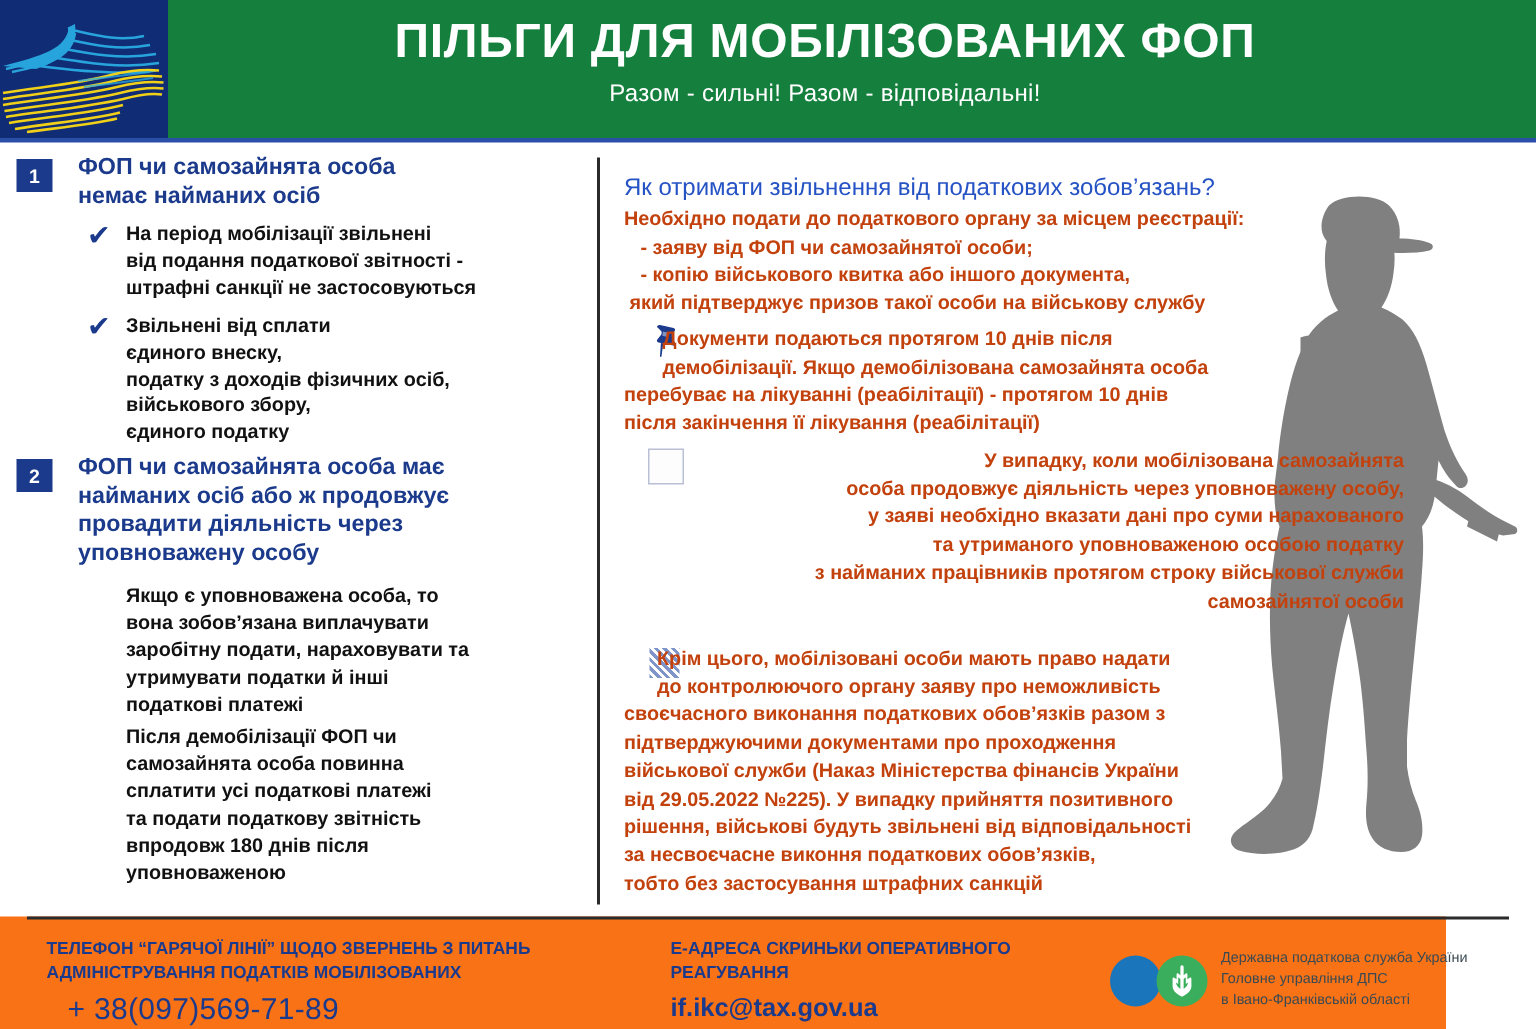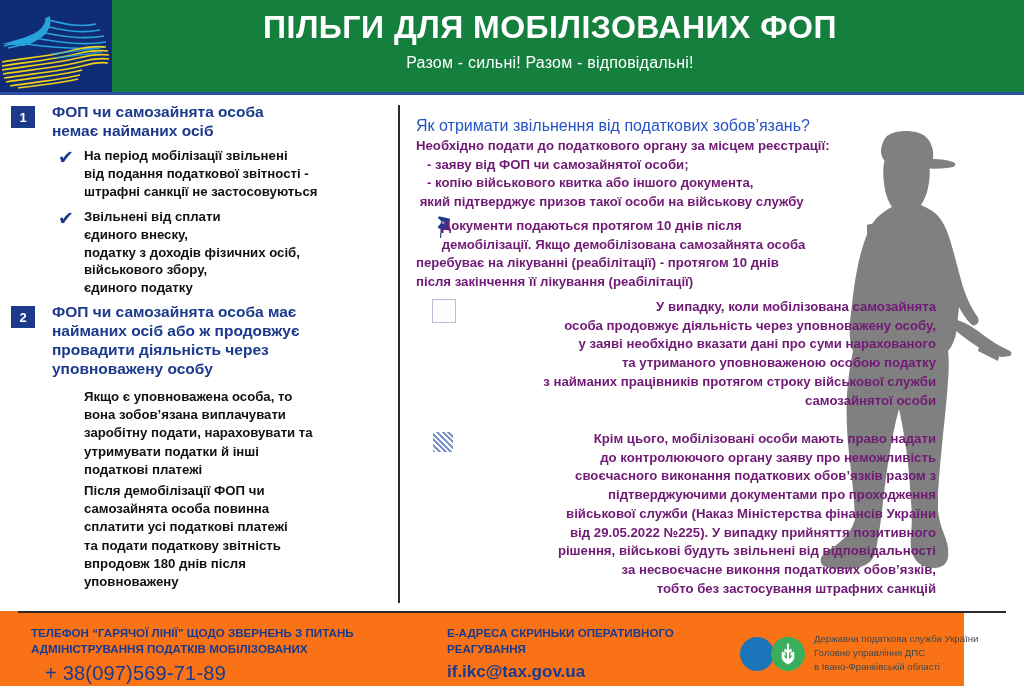--- a/index.html
+++ b/index.html
@@ -79,21 +79,21 @@
   
   .right{
     position:absolute;left:408px;top:0px;width:616px;height:514px;
   }
   .r-head{
     position:absolute;left:8px;top:6px;width:530px;
     color:#2552C4;font-size:16px;font-weight:normal;line-height:1.2;margin-top:13px;
   }
   .r-para{
     position:absolute;width:470px;
-    font-size:13.2px;line-height:1.42;color:#701a75;font-weight:bold;
+    font-size:13.2px;line-height:1.42;color:#c2410c;font-weight:bold;
   }
   .r-lines div{white-space:pre;}
   .bullet-icon{
     position:absolute;width:26px;height:26px;
   }
   .sq-empty{
     border:1px solid #b9c0d6;background:#fdfdfd;
     width:22px;height:22px;
   }
   .sq-hatch{
@@ -232,21 +232,21 @@
           <div>утримувати податки й інші</div>
           <div>податкові платежі</div>
         </div>
 
         <div class="plain-item" style="top:385px;">
           <div>Після демобілізації ФОП чи</div>
           <div>самозайнята особа повинна</div>
           <div>сплатити усі податкові платежі</div>
           <div>та подати податкову звітність</div>
           <div>впродовж 180 днів після</div>
-          <div>уповноважену</div>
+          <div>уповноваженою</div>
         </div>
       </div>
     </div>
 
     <div class="right">
 
       <div class="soldier">
         <svg width="200" height="500" viewBox="0 0 200 500">
           <g fill="#808080">
             <path d="M77,38 C70,48 68,62 70,76 C71,86 74,94 78,100
@@ -326,21 +326,21 @@
         <div>особа продовжує діяльність через уповноважену особу,</div>
         <div>у заяві необхідно вказати дані про суми нарахованого</div>
         <div>та утриманого уповноваженою особою податку</div>
         <div>з найманих працівників протягом строку військової служби</div>
         <div>самозайнятої особи</div>
       </div>
 
       <div class="bullet-icon" style="left:25px;top:335px;">
         <div class="sq-hatch"></div>
       </div>
-      <div class="r-para r-lines" style="left:8px;top:333px;width:520px;text-align:right;">
+      <div class="r-para r-lines" style="left:8px;top:333px;width:520px;">
         <div>      Крім цього, мобілізовані особи мають право надати</div>
         <div>      до контролюючого органу заяву про неможливість</div>
         <div>своєчасного виконання податкових обов’язків разом з</div>
         <div>підтверджуючими документами про проходження</div>
         <div>військової служби (Наказ Міністерства фінансів України</div>
         <div>від 29.05.2022 №225). У випадку прийняття позитивного</div>
         <div>рішення, військові будуть звільнені від відповідальності</div>
         <div>за несвоєчасне виконня податкових обов’язків,</div>
         <div>тобто без застосування штрафних санкцій</div>
       </div>

